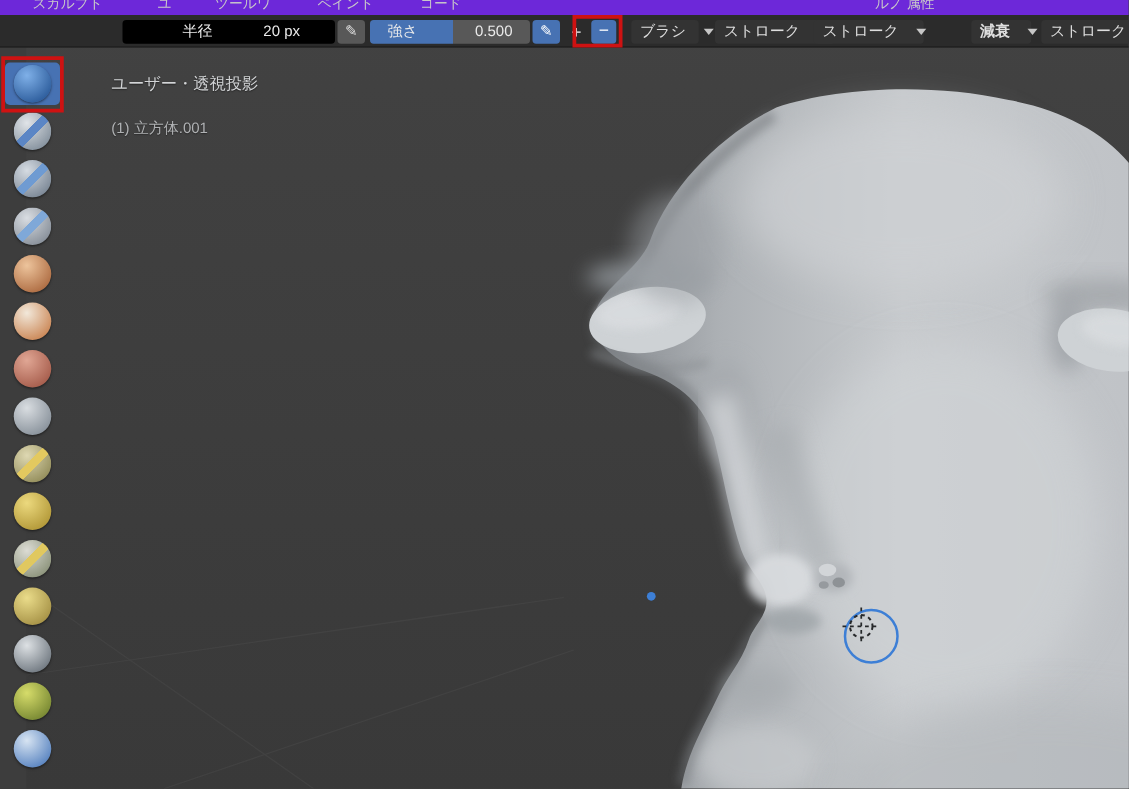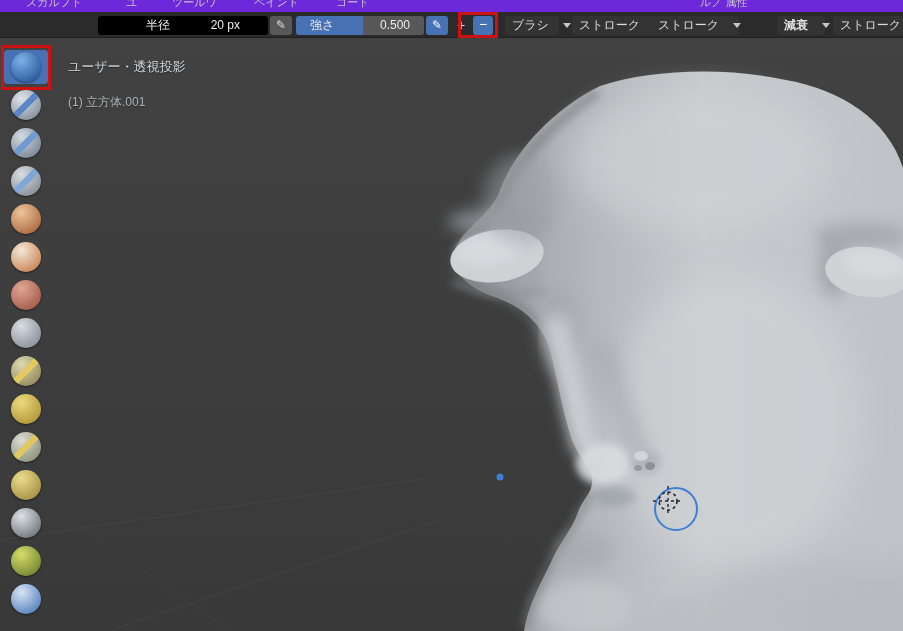--- a/index.html
+++ b/index.html
@@ -6,20 +6,21 @@
   body{
     width:903px;height:631px;position:relative;overflow:hidden;
     background:#3d3d3d;
     font-family:"Liberation Sans","DejaVu Sans",sans-serif;
     -webkit-font-smoothing:antialiased;
   }
   
   .viewport{
     position:absolute;inset:0;z-index:0;
     background:linear-gradient(#424242 0%,#3d3d3d 55%,#393939 100%);
+    margin-left:21px;
   }
   .viewport svg{position:absolute;inset:0;}
   .vp-line1{position:absolute;left:68px;top:58px;z-index:3;font-size:13px;color:#d3d5d7;text-shadow:0 1px 1px rgba(0,0,0,.45);}
   .vp-line2{position:absolute;left:68px;top:94px;z-index:3;font-size:12px;color:#b0b2b4;text-shadow:0 1px 1px rgba(0,0,0,.4);}
   
   .topbar{
     position:absolute;top:0;left:0;right:0;height:12px;z-index:6;
     background:#6d28d9;border-bottom:1px solid #181818;overflow:hidden;
   }
   .tb-frag{position:absolute;top:-5px;font-size:11px;color:#c9c9c9;white-space:nowrap;}

